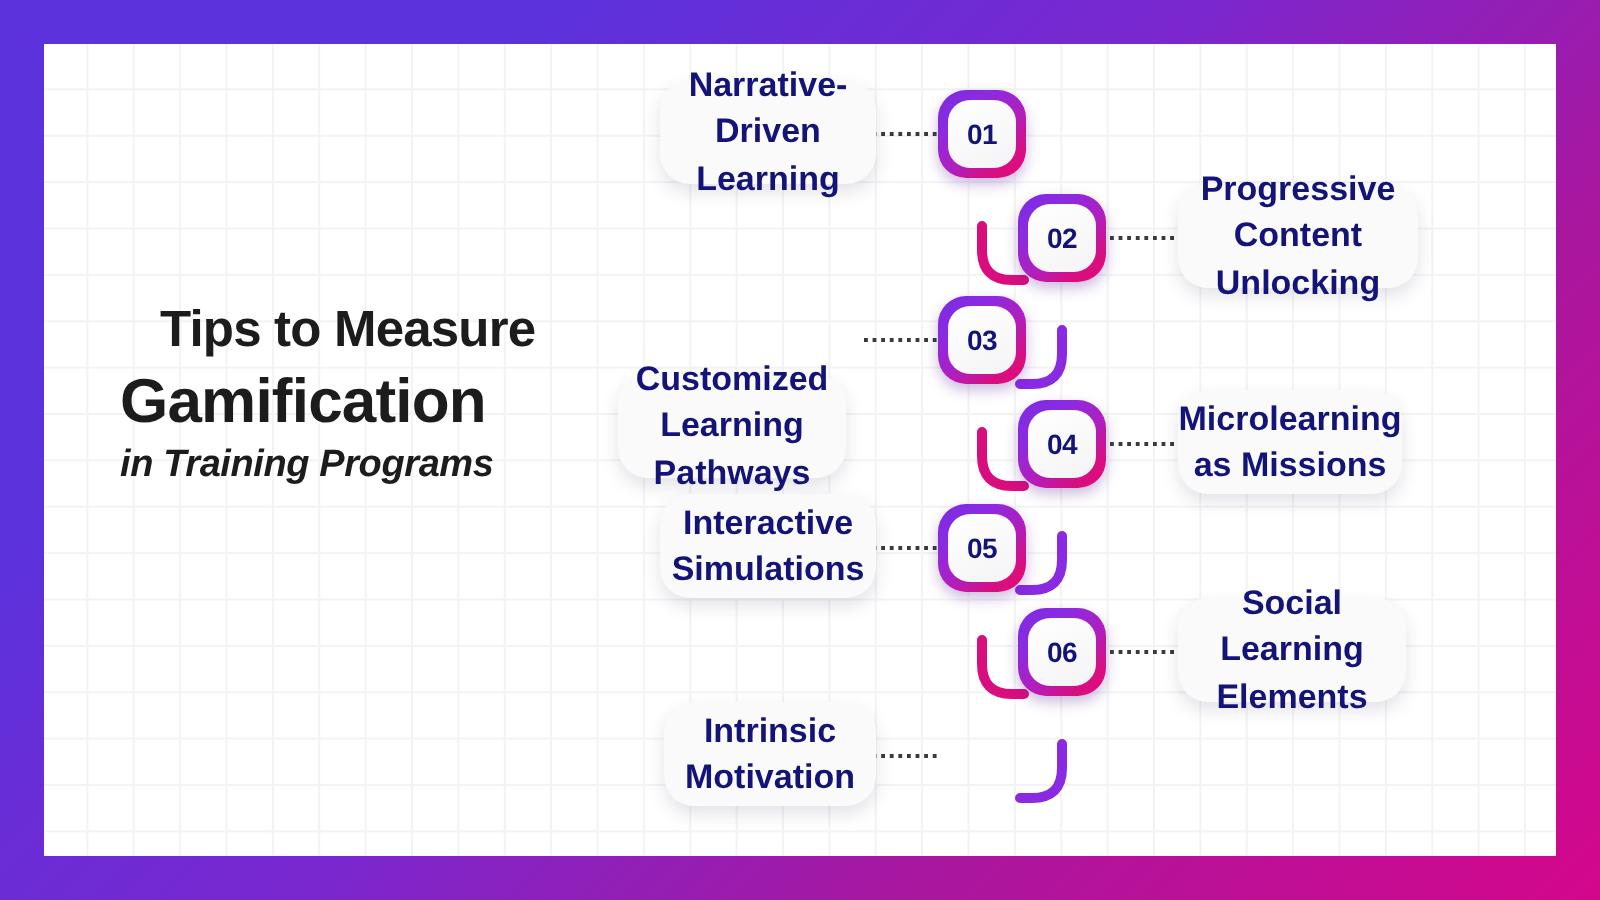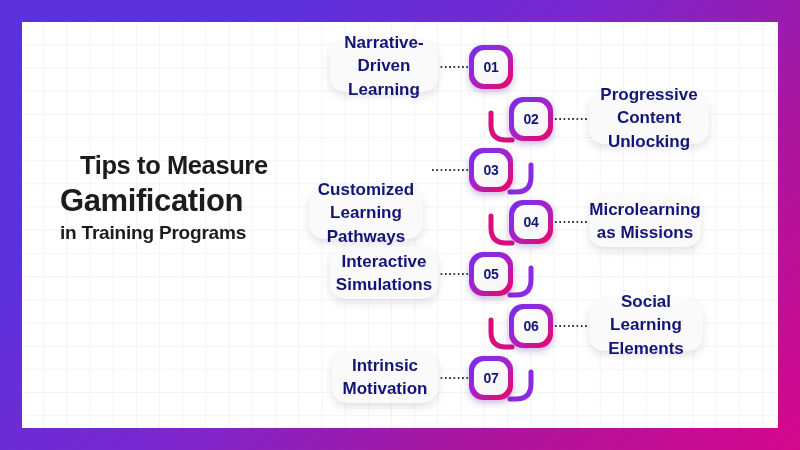--- a/index.html
+++ b/index.html
@@ -64,20 +64,21 @@
     margin-top: 2px;
     white-space: nowrap;
   }
   .head-line-3 {
     font-size: 19px;
     font-weight: bold;
     letter-spacing: -0.2px;
     line-height: 1.2;
     margin-top: 3px;
     white-space: nowrap;
+    font-style: italic;
   }
 
   
   #rail {
     position: absolute;
     left: 0; top: 0;
     width: 756px;
     height: 406px;
     pointer-events: none;
   }
@@ -237,18 +238,15 @@
       <div class="badge-inner">06</div>
     </div>
 
     <div class="dots" style="left:410px; top:355px; width:38px;"></div>
     <div class="card" style="left:310px; top:329px; width:106px; height:52px;">
       <div class="card-text">
         <span>Intrinsic</span><br>
         <span>Motivation</span>
       </div>
     </div>
-    <div class="badge" style="left:447px; top:334px;">
-      <div class="badge-inner">07</div>
-    </div>
 
   </div>
 </div>
 
 </body></html>

